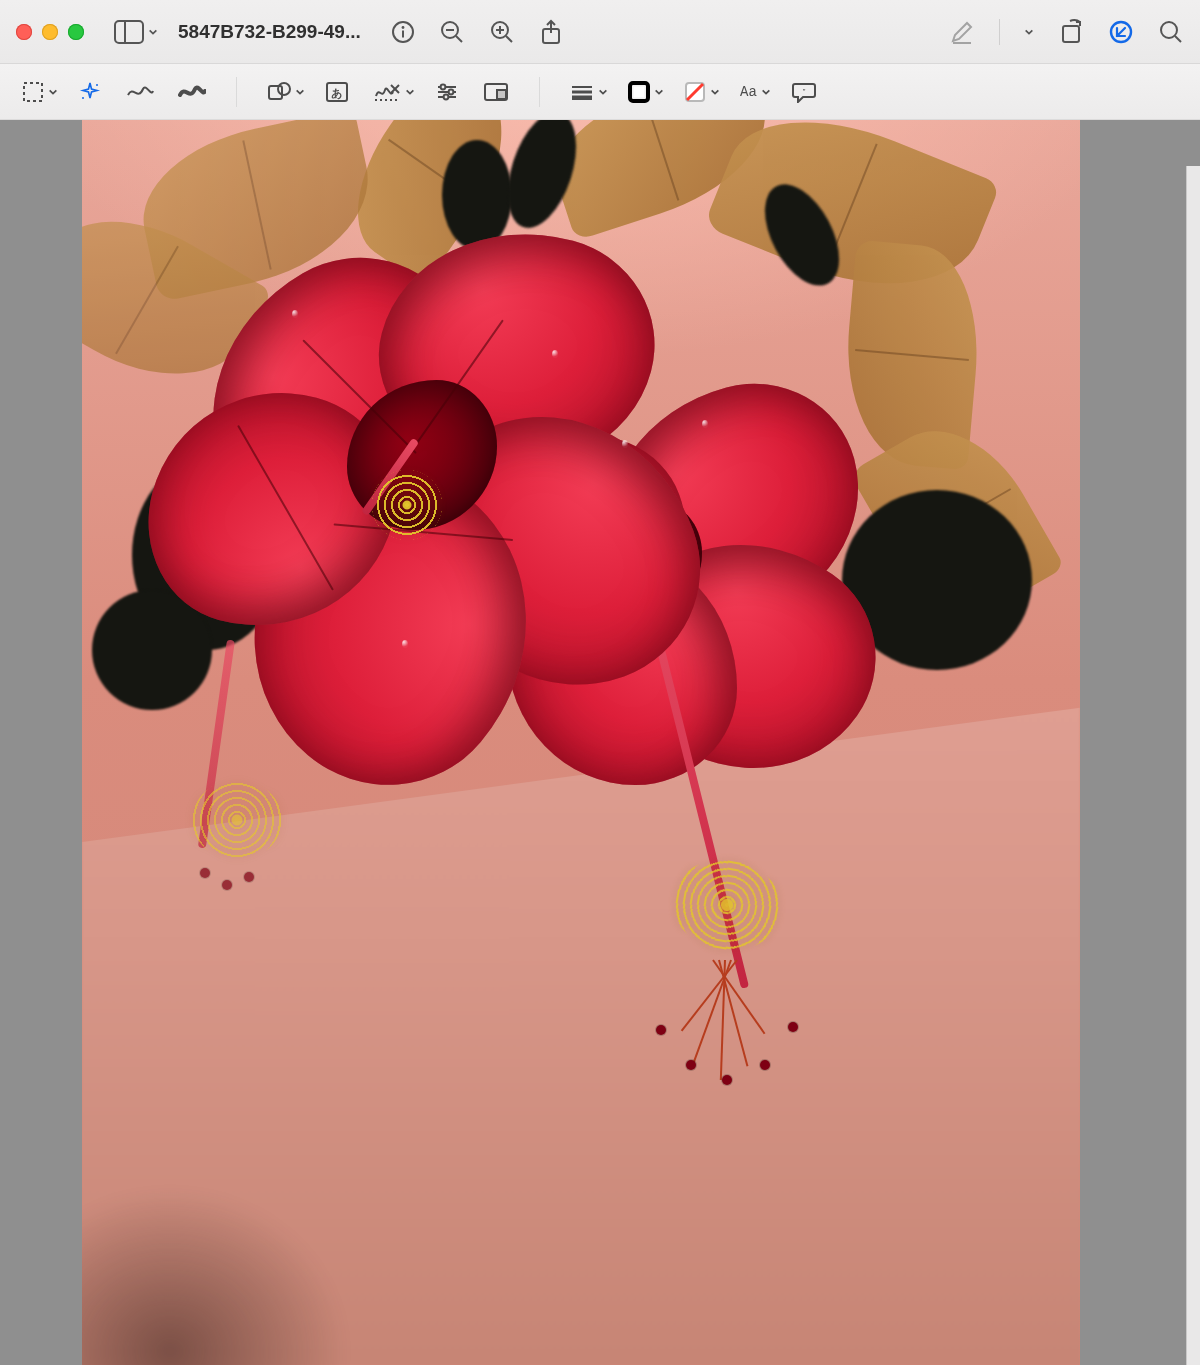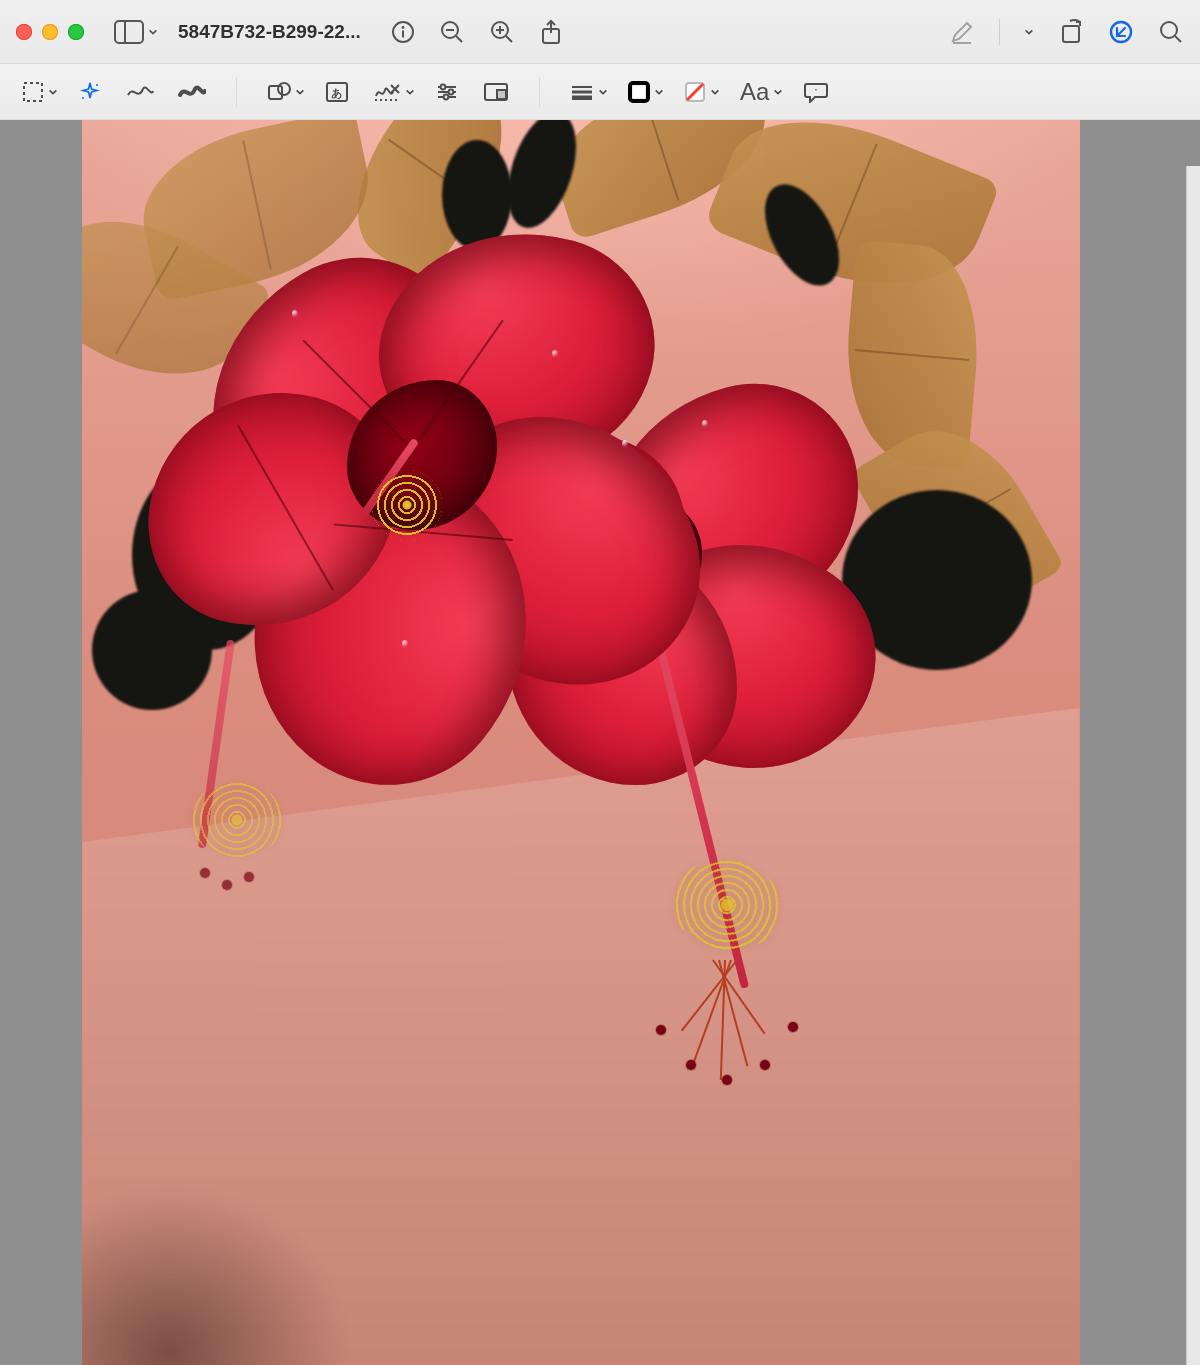--- a/index.html
+++ b/index.html
@@ -154,21 +154,21 @@
   <div class="tb-btn sidebar-toggle">
     <svg width="30" height="24" viewBox="0 0 30 24">
       <rect x="1" y="1" width="28" height="22" rx="4" ry="4" fill="none" stroke="currentColor" stroke-width="2"></rect>
       <line x1="11" y1="1" x2="11" y2="23" stroke="currentColor" stroke-width="2"></line>
     </svg>
     <svg class="chev-down" width="12" height="12" viewBox="0 0 12 12">
       <polyline points="2,4 6,8 10,4" fill="none" stroke="currentColor" stroke-width="2"></polyline>
     </svg>
   </div>
 
-  <div class="title-text">5847B732-B299-22...</div>
+  <div class="title-text">5847B732-B299-49...</div>
 
   <div class="titlebar-group" style="margin-left:10px">
     <div class="tb-btn">
       <svg width="24" height="24" viewBox="0 0 24 24">
         <circle cx="12" cy="12" r="10" fill="none" stroke="currentColor" stroke-width="2"></circle>
         <circle cx="12" cy="7.5" r="1.4" fill="currentColor"></circle>
         <rect x="11" y="10.5" width="2" height="7" fill="currentColor"></rect>
       </svg>
     </div>
     <div class="tb-btn">
@@ -340,21 +340,21 @@
     <svg width="22" height="22" viewBox="0 0 22 22">
       <rect x="2" y="2" width="18" height="18" rx="3" fill="#fff" stroke="#b9b9b9" stroke-width="2"></rect>
       <line x1="3" y1="19" x2="19" y2="3" stroke="#ff3b30" stroke-width="3"></line>
     </svg>
     <svg class="chev-down" width="10" height="10" viewBox="0 0 12 12">
         <polyline points="2,4 6,8 10,4" fill="none" stroke="currentColor" stroke-width="2"></polyline>
       </svg>
   </div>
 
   <div class="eb-btn with-chev">
-    <span style="font-size:24px; font-weight:500; color:#4d4d4d;">Aa</span>
+    <span style="font-size:14px; font-weight:500; color:#4d4d4d;font-family:Liberation Mono, monospace;">Aa</span>
     <svg class="chev-down" width="10" height="10" viewBox="0 0 12 12">
         <polyline points="2,4 6,8 10,4" fill="none" stroke="currentColor" stroke-width="2"></polyline>
       </svg>
   </div>
 
   <div class="eb-btn">
     <svg width="26" height="22" viewBox="0 0 26 22">
       <path d="M4 3 H22 A2 2 0 0 1 24 5 V14 A2 2 0 0 1 22 16 H12 L7 21 V16 H4 A2 2 0 0 1 2 14 V5 A2 2 0 0 1 4 3 Z" fill="none" stroke="currentColor" stroke-width="2"></path>
       <text x="13" y="13" text-anchor="middle" font-size="8" fill="currentColor">”</text>
     </svg>

